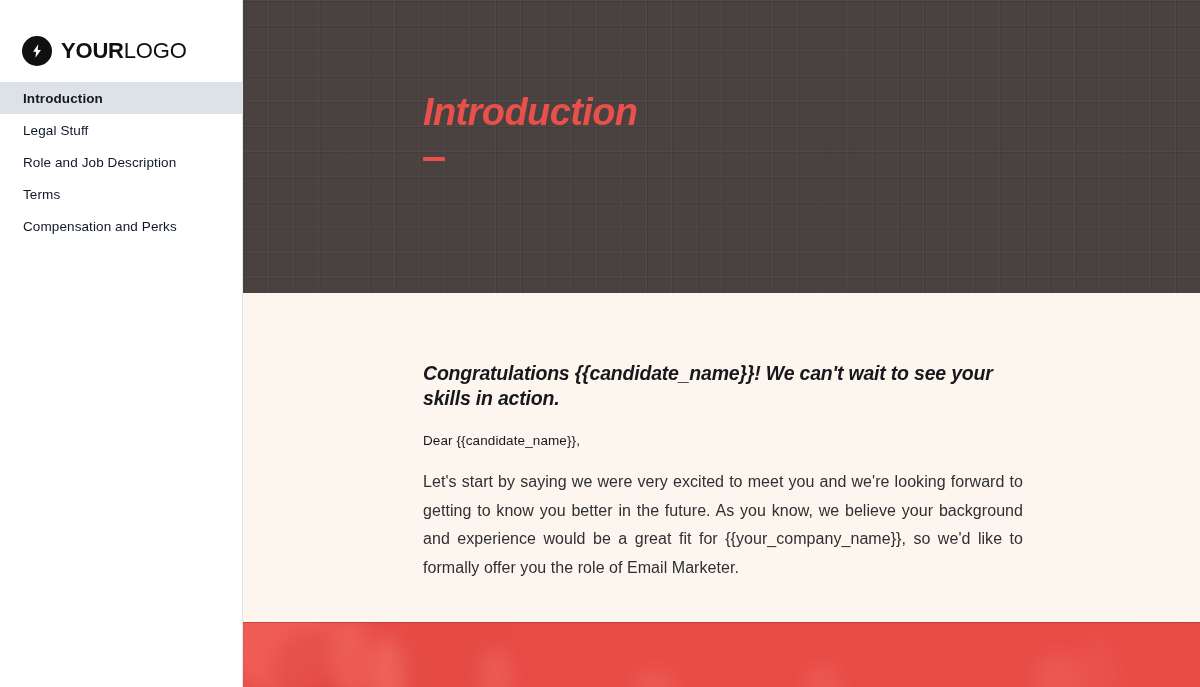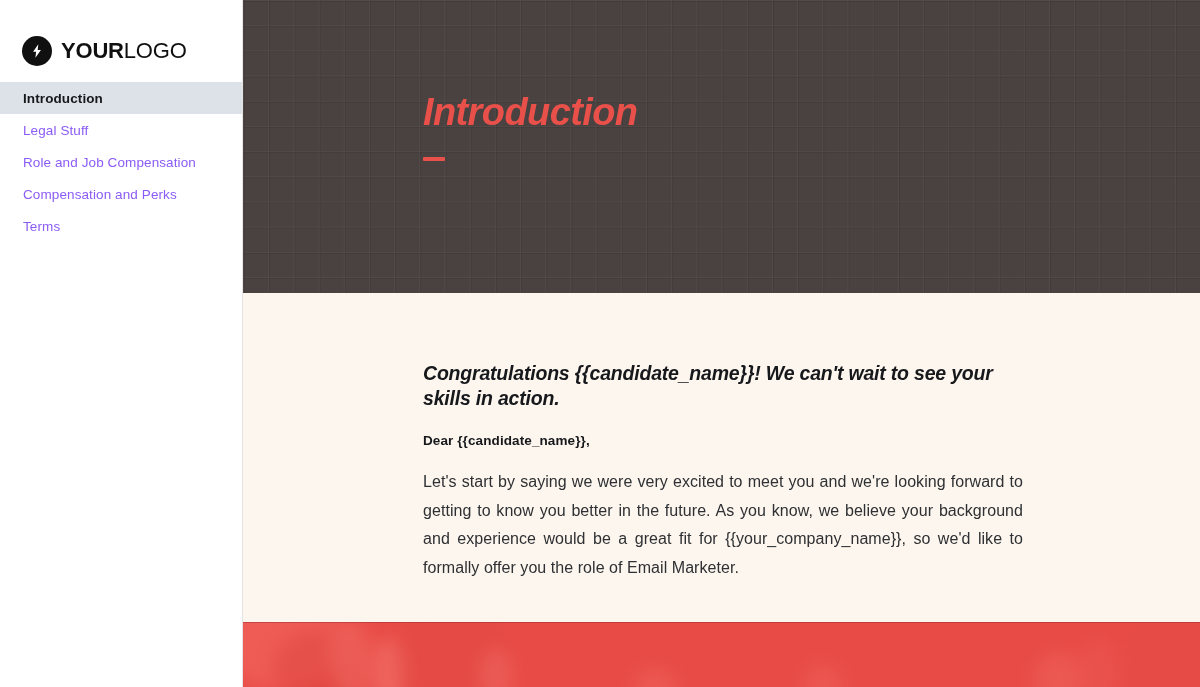--- a/index.html
+++ b/index.html
@@ -62,21 +62,21 @@
   .logo-text .l { font-weight: 400; }
 
   .nav { margin-top: 3px; }
 
   .nav-item {
     height: 32px;
     display: flex;
     align-items: center;
     padding-left: 23px;
     font-size: 13.5px;
-    color: #8b5cf6;
+    color: #0f172a;
     letter-spacing: 0.1px;
     cursor: pointer;
     white-space: nowrap;
   }
   .nav-item.active {
     background: #dde2e9;
     font-weight: 700;
     color: #16181c;
   }
 
@@ -138,21 +138,21 @@
     font-weight: 700;
     font-style: italic;
     color: #16181c;
     line-height: 1.29;
     letter-spacing: -0.2px;
   }
 
   .body-salutation {
     margin-top: 22px;
     font-size: 13.5px;
-    font-weight: 700;
+    font-weight: 400;
     color: #16181c;
     letter-spacing: 0.1px;
   }
 
   .body-para {
     margin-top: 20px;
     font-size: 16px;
     font-weight: 400;
     color: #2e3033;
     line-height: 1.78;
@@ -206,27 +206,27 @@
     </div>
 
     <nav class="nav">
       <div class="nav-item active">
         <span>Introduction</span>
       </div>
       <div class="nav-item">
         <span>Legal Stuff</span>
       </div>
       <div class="nav-item">
-        <span>Role and Job Compensation</span>
+        <span>Role and Job Description</span>
+      </div>
+      <div class="nav-item">
+        <span>Terms</span>
       </div>
       <div class="nav-item">
         <span>Compensation and Perks</span>
-      </div>
-      <div class="nav-item">
-        <span>Terms</span>
       </div>
     </nav>
 
   </aside>
 
   <main class="main">
 
     <section class="hero">
       <div class="hero-inner">
         <h1 class="hero-title">Introduction</h1>

